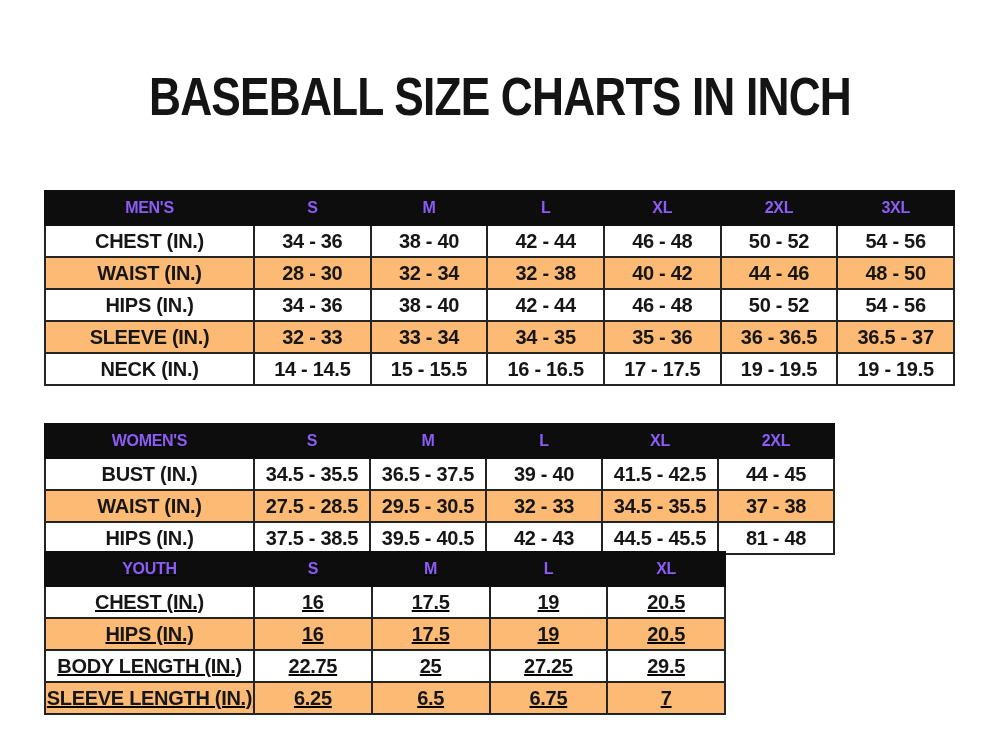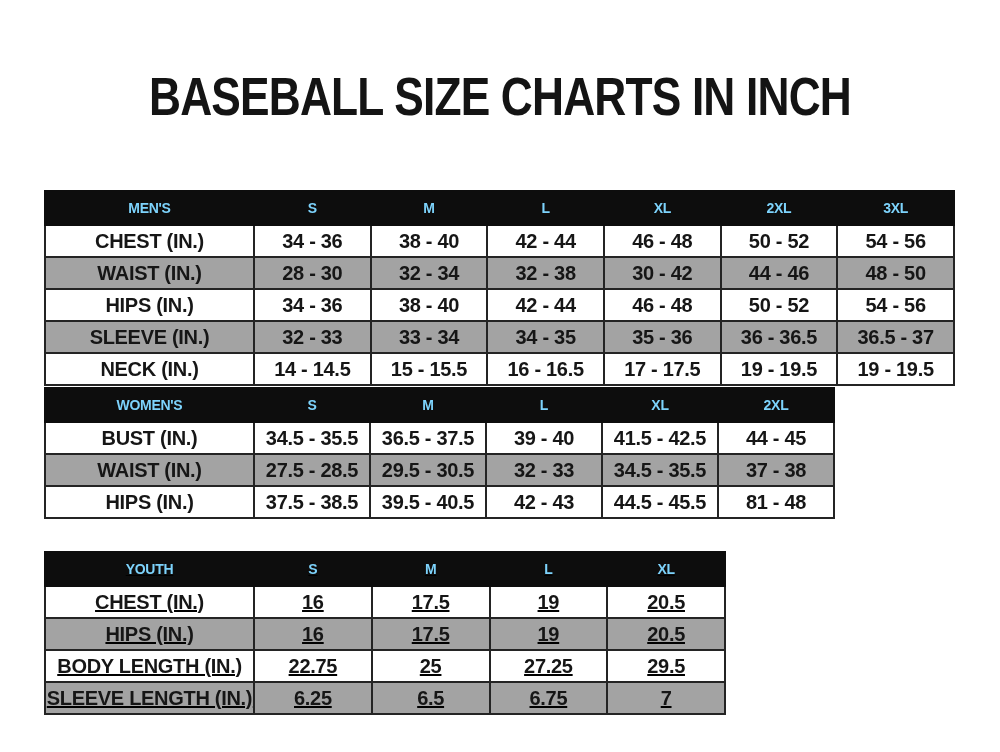--- a/index.html
+++ b/index.html
@@ -33,49 +33,49 @@
     white-space: nowrap;
   }
   table.size-table {
     position: absolute;
     left: 44px;
     border-collapse: collapse;
     table-layout: fixed;
     background: #ffffff;
   }
   #table-mens   { top: 190px; width: 911px; }
-  #table-womens { top: 387px; width: 791px; border-radius: 20px; }
+  #table-womens { top: 423px; width: 791px; border-radius: 20px; }
   #table-youth  { top: 551px; width: 682px; text-decoration: underline; }
   col.label-col { width: 209px; }
   table.size-table th {
     background: #0d0d0d;
-    color: #7dd3fc;
+    color: #8b5cf6;
     font-weight: 700;
-    font-size: 14px;
+    font-size: 16px;
     letter-spacing: -0.3px;
     height: 32px;
     padding: 0;
     text-align: center;
     border: 2px solid #0d0d0d;
   }
   table.size-table td {
     font-weight: 700;
     font-size: 20px;
     letter-spacing: -0.3px;
     color: #161616;
     height: 30px;
     padding: 0;
     text-align: center;
     border: 2px solid #242424;
     background: #ffffff;
     white-space: nowrap;
     overflow: hidden;
   }
   table.size-table tr.alt td {
-    background: #a3a3a3;
+    background: #fdba74;
   }
 </style>
 </head>
 <body>
 
 <div class="page">
   <h1 class="title">BASEBALL SIZE CHARTS IN INCH</h1>
   <div id="tables-container">
       <table class="size-table" id="table-mens">
         <colgroup>
@@ -106,21 +106,21 @@
             <td>42 - 44</td>
             <td>46 - 48</td>
             <td>50 - 52</td>
             <td>54 - 56</td>
           </tr>
           <tr class="alt">
             <td>WAIST (IN.)</td>
             <td>28 - 30</td>
             <td>32 - 34</td>
             <td>32 - 38</td>
-            <td>30 - 42</td>
+            <td>40 - 42</td>
             <td>44 - 46</td>
             <td>48 - 50</td>
           </tr>
           <tr>
             <td>HIPS (IN.)</td>
             <td>34 - 36</td>
             <td>38 - 40</td>
             <td>42 - 44</td>
             <td>46 - 48</td>
             <td>50 - 52</td>

